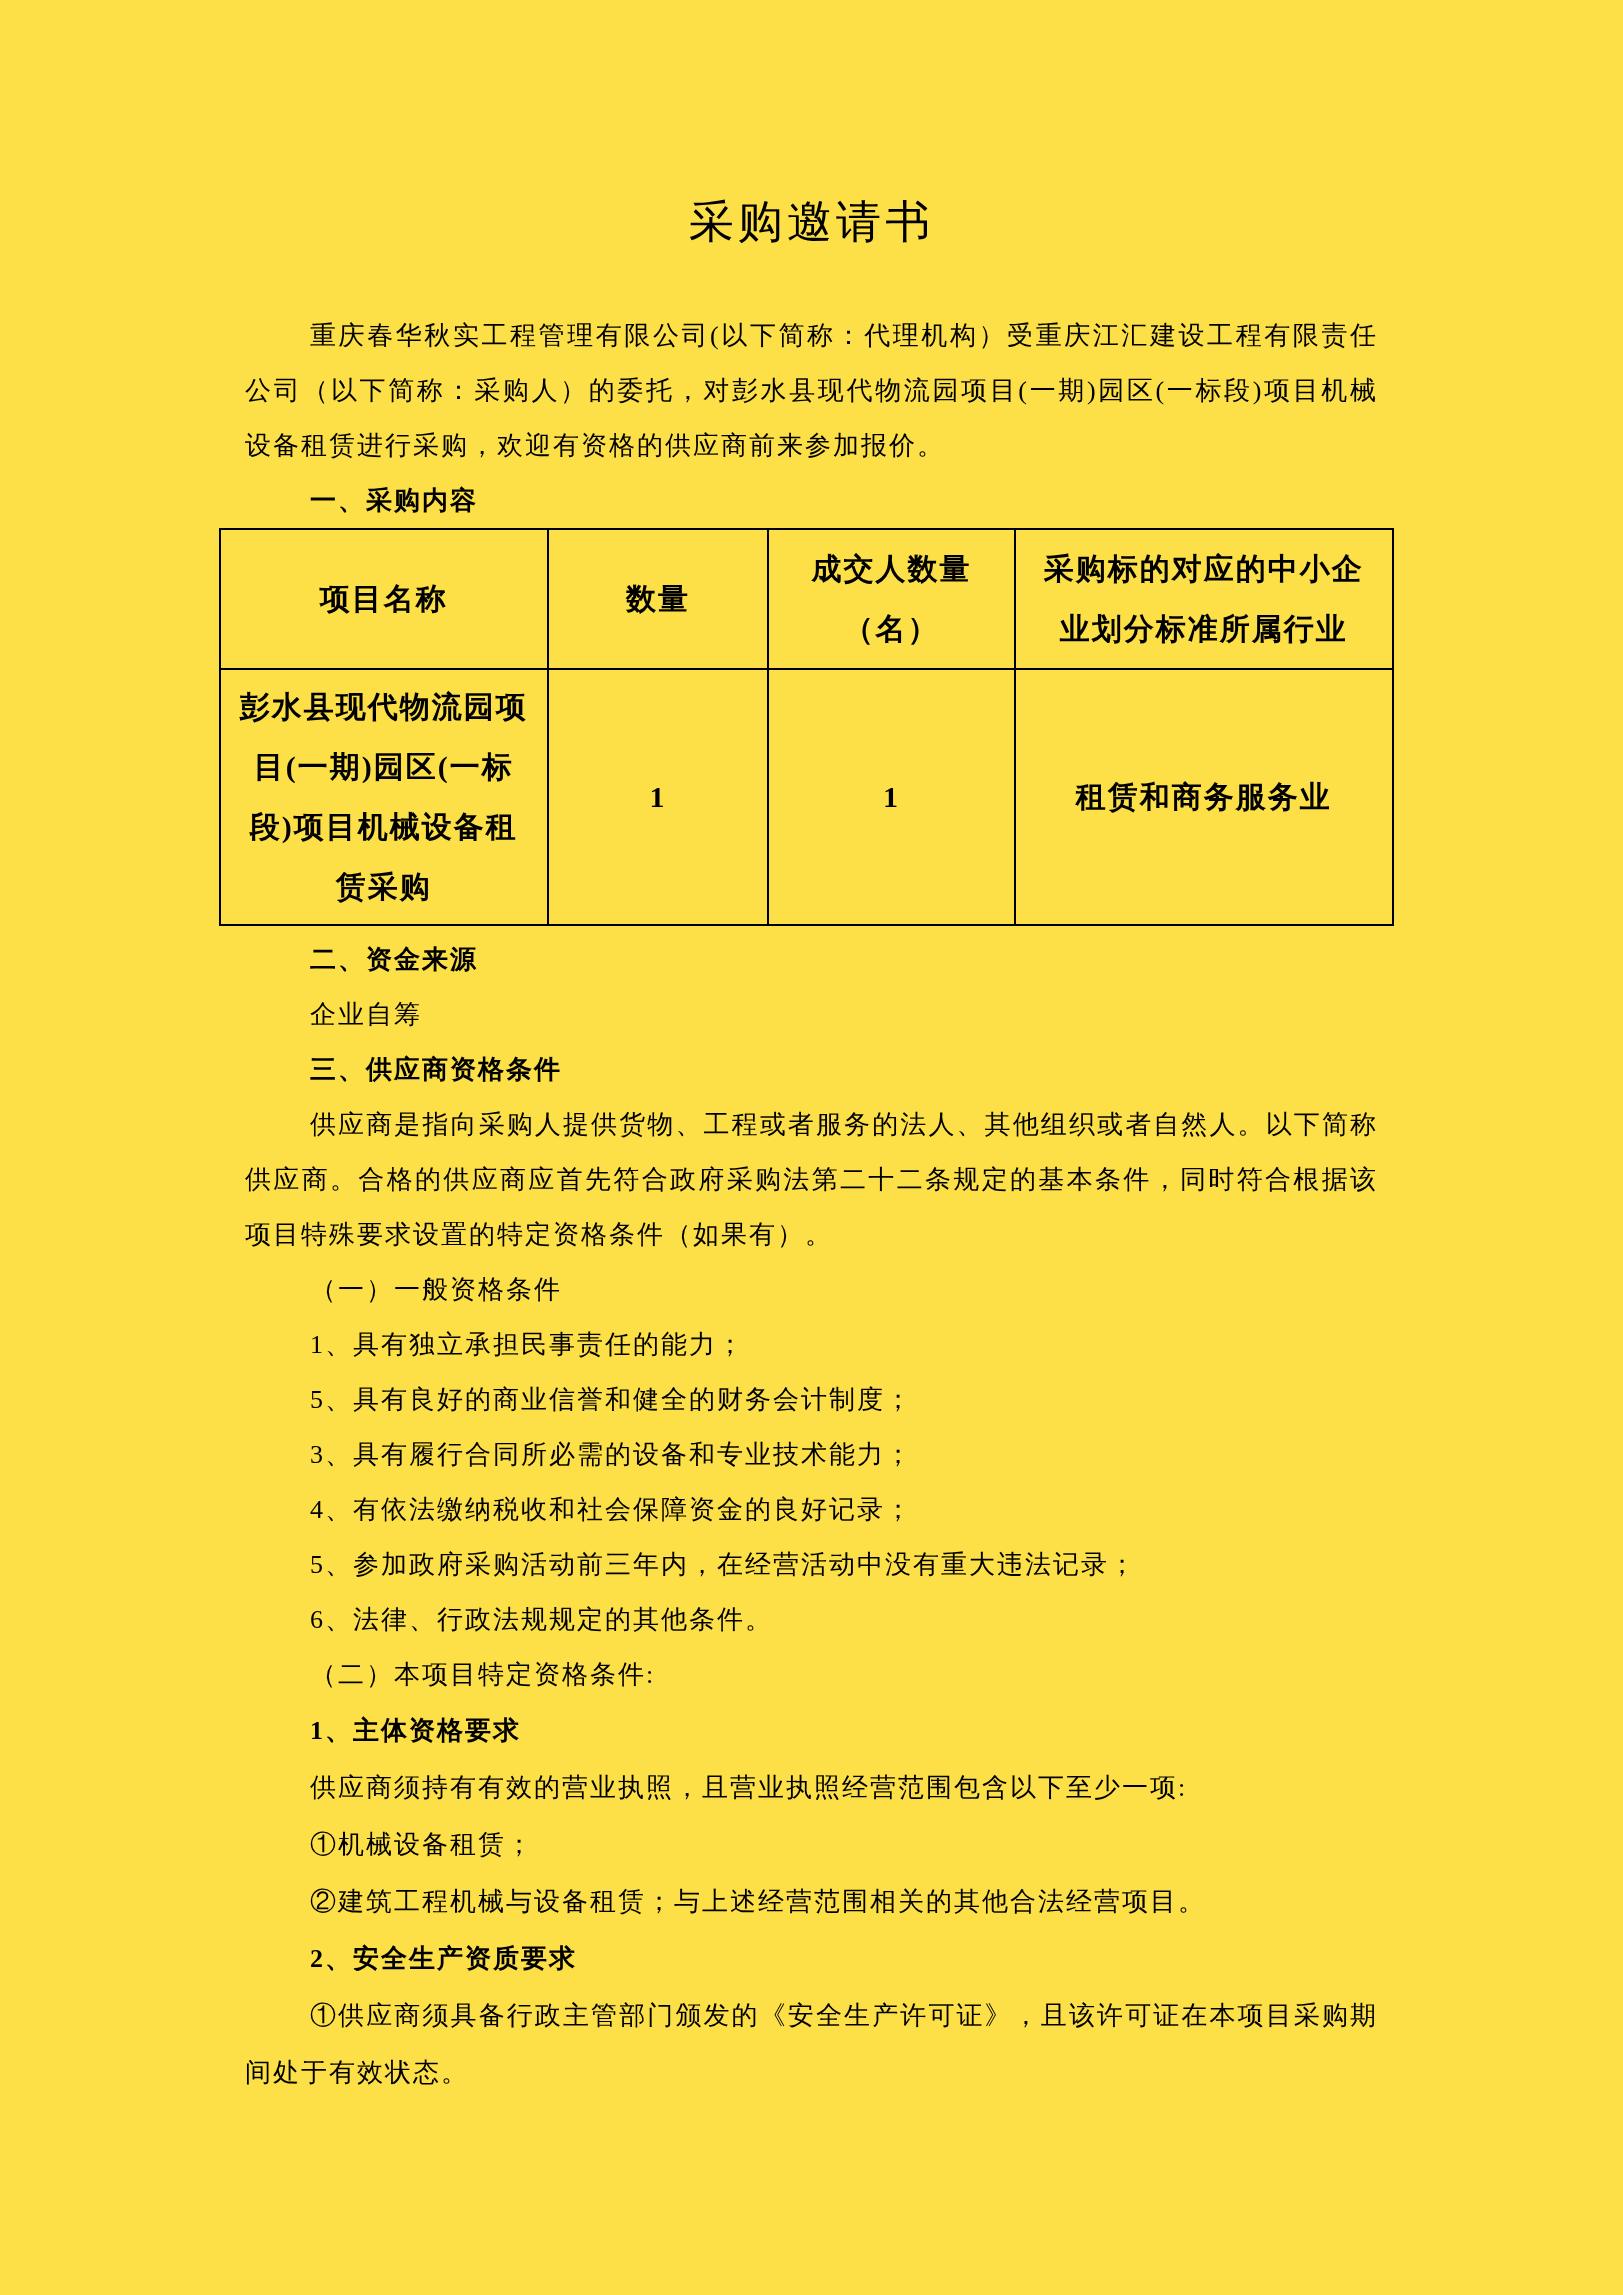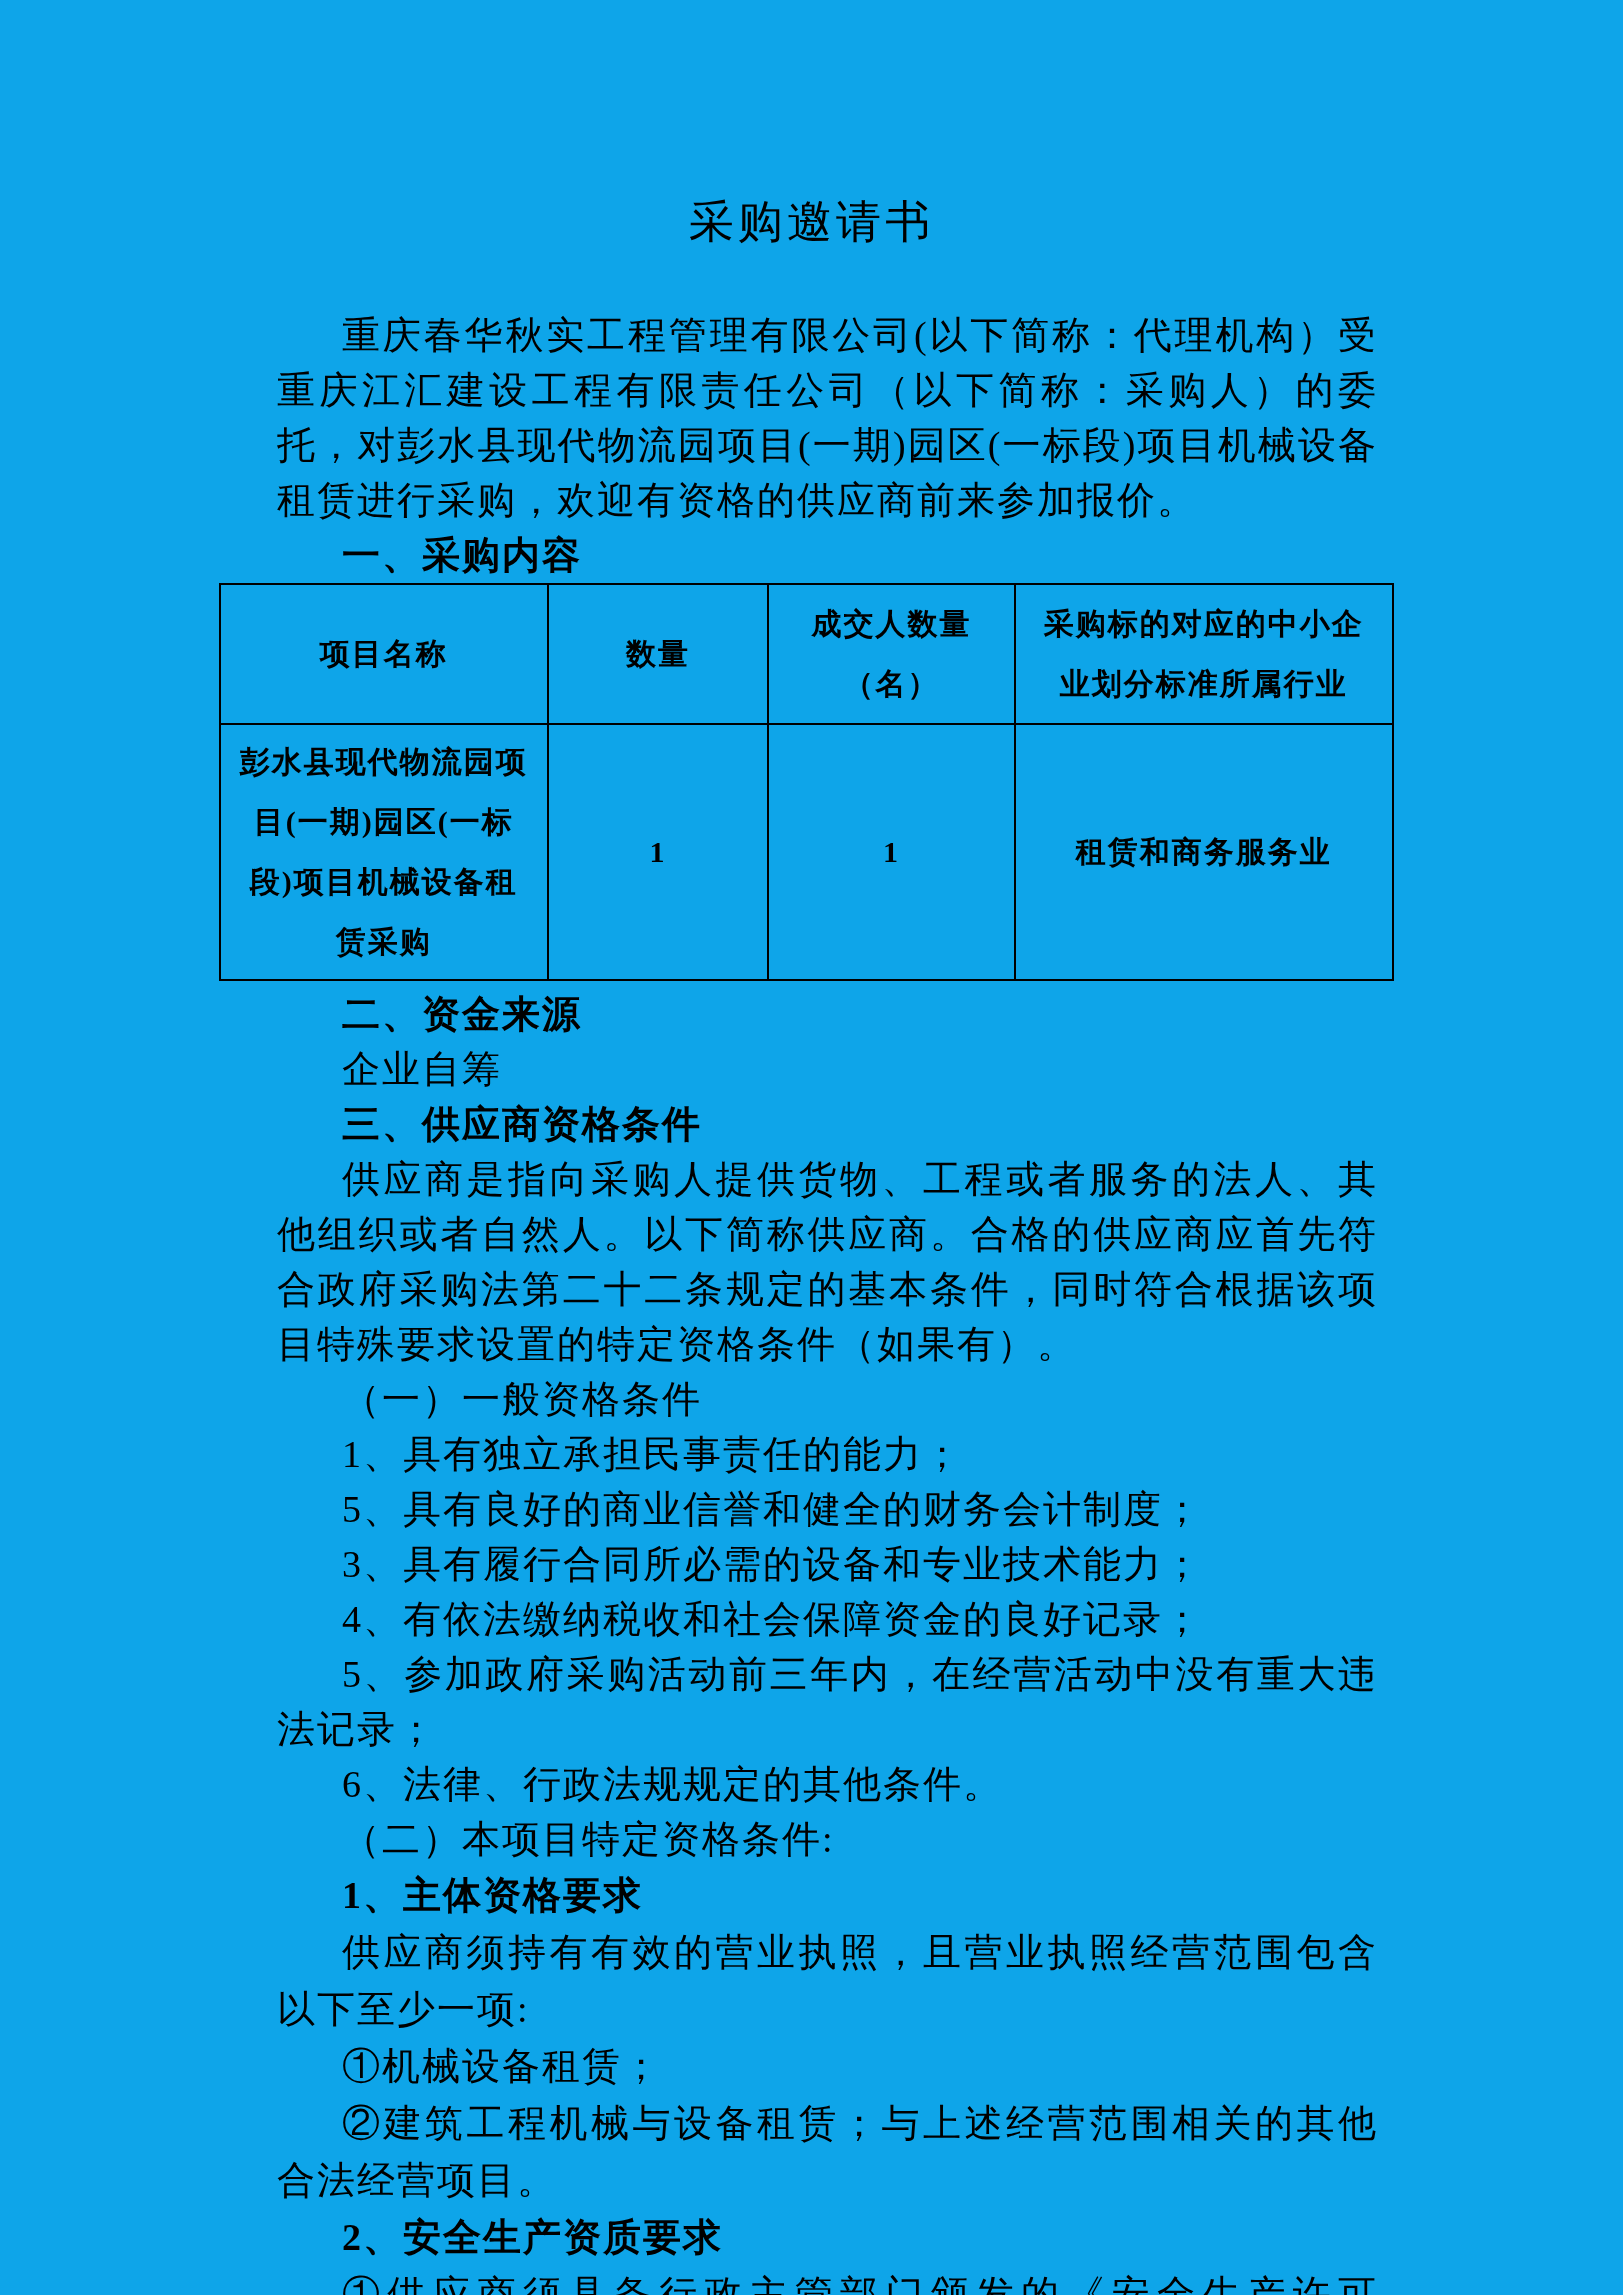--- a/index.html
+++ b/index.html
@@ -1,43 +1,42 @@
 <!DOCTYPE html>
 <html style="font-size:11px"><head>
 <meta charset="utf-8">
 <style>
   * { margin: 0; padding: 0; box-sizing: border-box; }
   html, body { background: #ffffff; }
   .page {
     position: relative;
     width: 1623px;
     height: 2295px;
-    background: #0ea5e9;
+    background: #fde047;
     color: #000000;
     font-family: "Liberation Serif", "DejaVu Serif", serif;
     overflow: hidden;
   }
   .content {
     padding: 198px 245px 0 245px;
   }
   .doc-title {
     font-size: 45px;
     line-height: 49px;
     text-align: center;
     letter-spacing: 4.1px;
     font-weight: 500;
     font-family: "Liberation Serif", "DejaVu Serif", serif;
   }
   .line {
-    font-size: 38px;
+    font-size: 26px;
     line-height: 55px;
     letter-spacing: 2px;
     text-align: justify;
     text-align-last: left;
-    margin-left: 32px;
   }
   .indent { text-indent: 65px; }
   .bold-head { font-weight: bold; }
   .intro-para { margin-top: 61px; }
   .proc-table {
     border-collapse: collapse;
     table-layout: fixed;
     margin-left: -26px;
     width: 1175px;
     margin-top: 0px;

